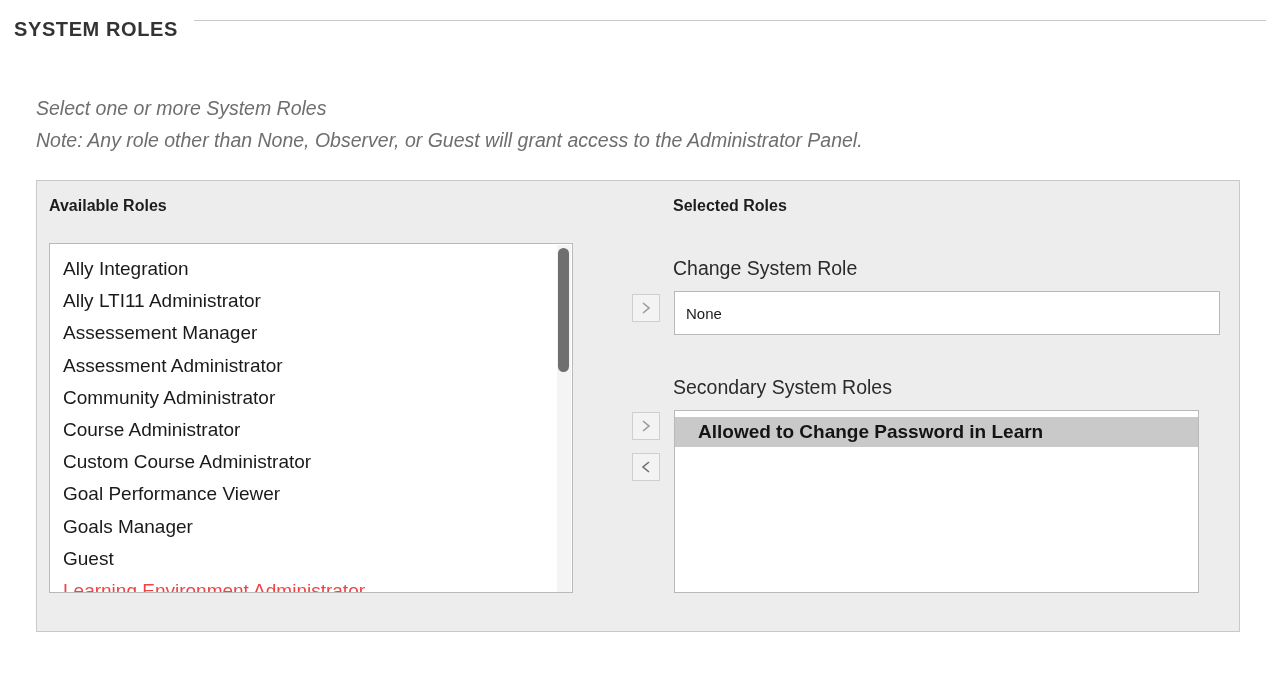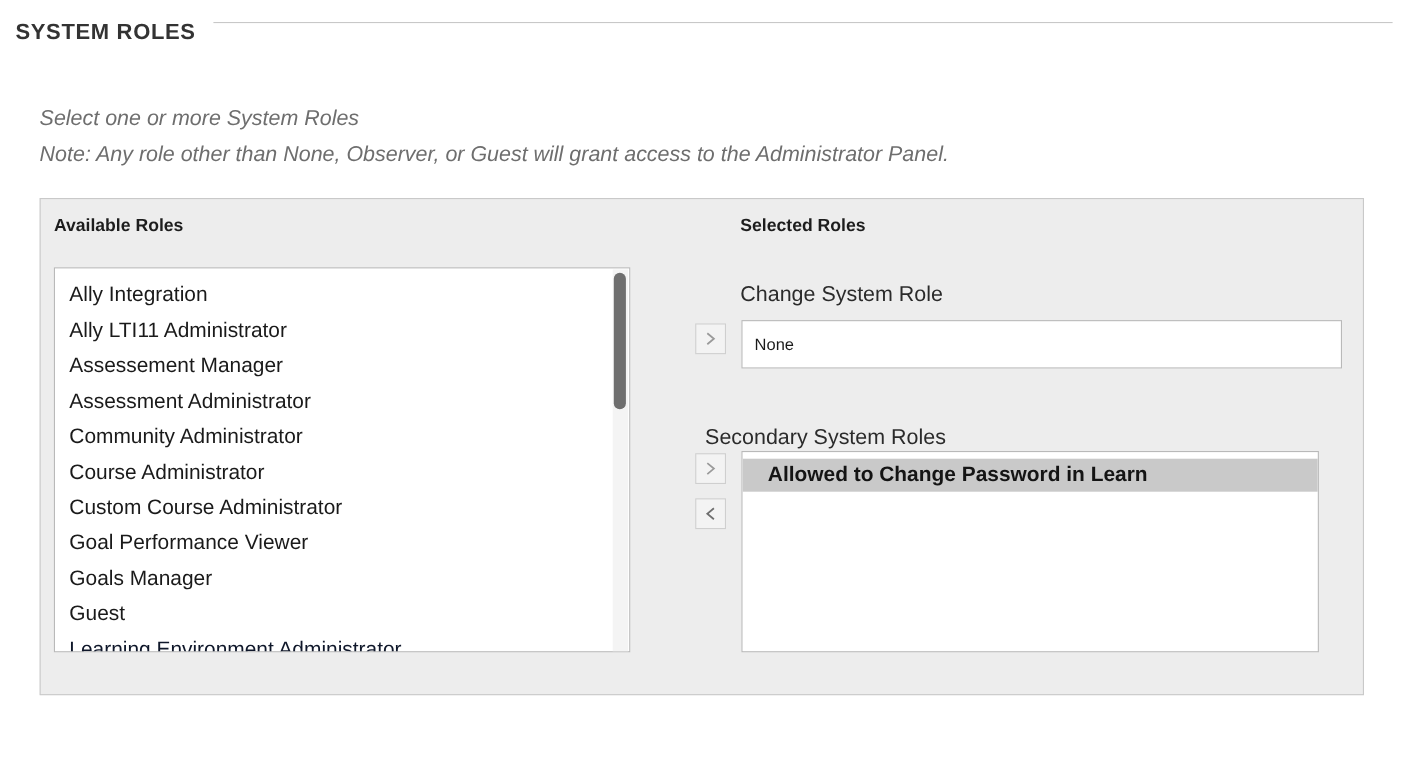--- a/index.html
+++ b/index.html
@@ -80,21 +80,21 @@
   }
   .role-option {
     font-size: 19px;
     color: #1a1a1a;
     line-height: 32.2px;
     padding: 0 12px 0 13px;
     white-space: nowrap;
     cursor: default;
   }
   .role-option.clipped {
-    color: #0f172a;
+    color: #ef4444;
   }
 
   
   .scroll-track {
     position: absolute;
     right: 1px;
     top: 1px;
     width: 14px;
     height: 348px;
     background: #f4f4f4;
@@ -126,21 +126,21 @@
   .arrow-btn.a2 { left: 595px; top: 231px; }
   .arrow-btn.a3 { left: 595px; top: 272px; }
 
   
   .field-label {
     position: absolute;
     font-size: 19.5px;
     color: #2b2b2b;
   }
   .field-label.primary   { left: 636px; top: 76px; }
-  .field-label.secondary { left: 604px; top: 195px; margin-top: 11px; }
+  .field-label.secondary { left: 636px; top: 195px; }
 
   .primary-box {
     position: absolute;
     left: 637px;
     top: 110px;
     width: 546px;
     height: 44px;
     background: #ffffff;
     border: 1px solid #b9b9b9;
     display: flex;

